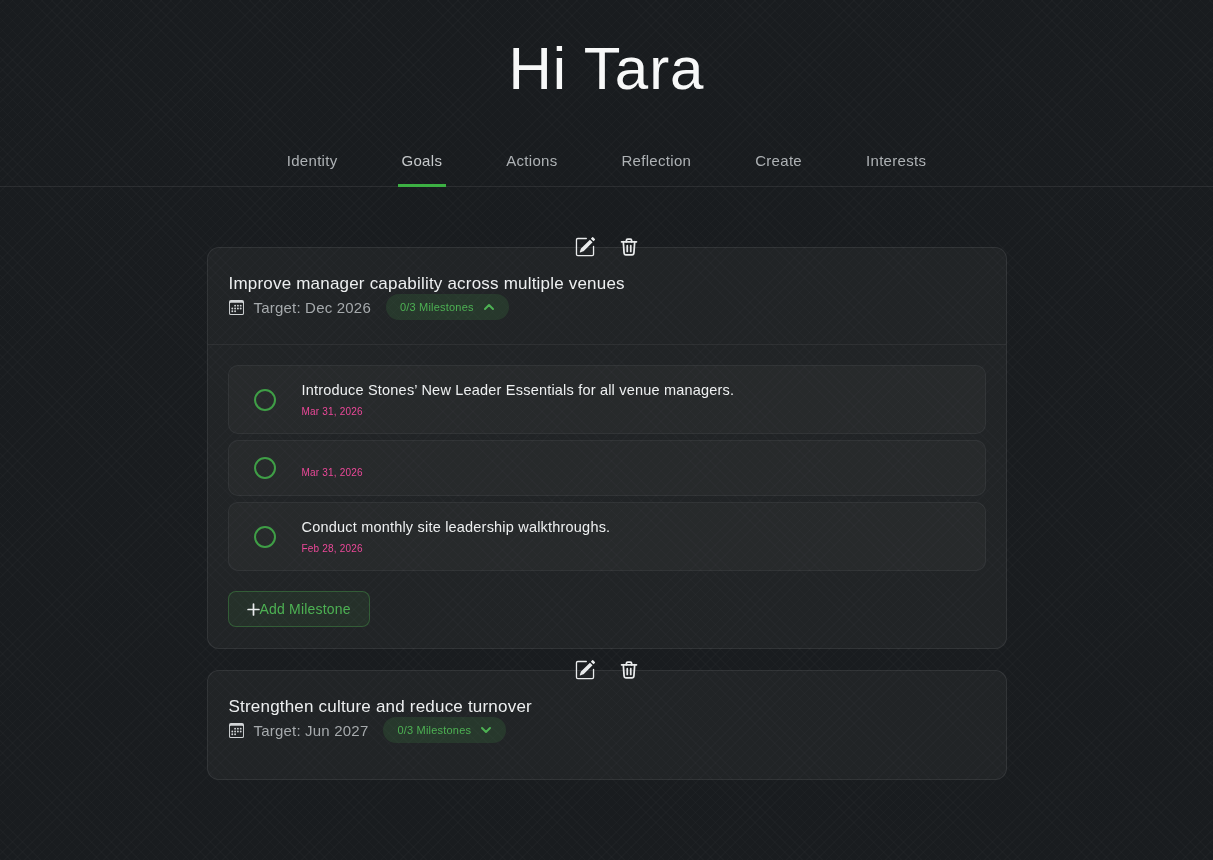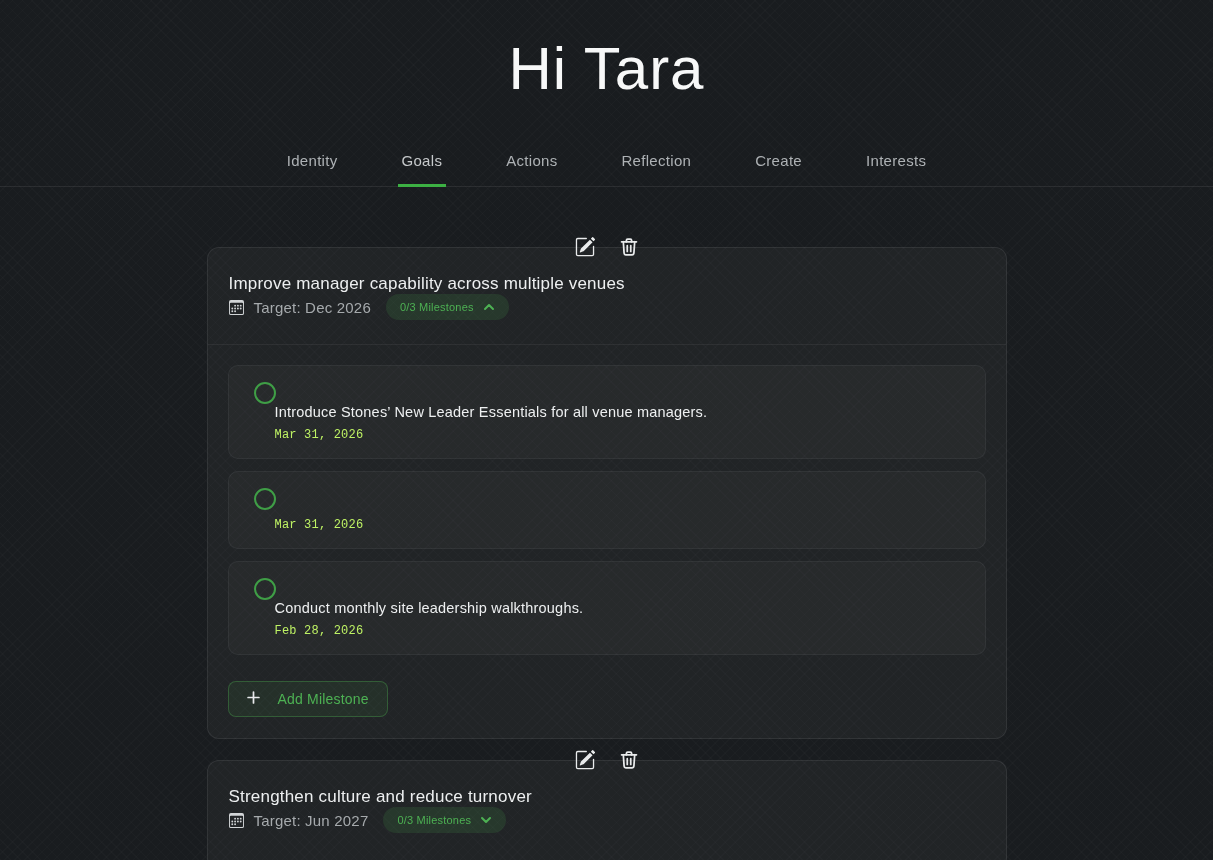--- a/index.html
+++ b/index.html
@@ -108,53 +108,52 @@
     letter-spacing: 0.2px;
     cursor: pointer;
   }
   .chevron-icon { width: 12px; height: 12px; display: block; }
   .milestones-section {
     border-top: 1px solid rgba(255,255,255,0.06);
     padding: 20px 20px 21px;
   }
   .milestone-row {
     display: flex;
-    align-items: flex-start;
+    align-items: center;
     padding: 16px 20px;
     background: rgba(255,255,255,0.028);
     border: 1px solid rgba(255,255,255,0.05);
     border-radius: 10px;
-    margin-bottom: 12px;
-    flex-direction: column;
+    margin-bottom: 6px;
   }
   .milestone-circle {
     width: 22px; height: 22px;
     border: 2.5px solid #3f9e46;
     border-radius: 50%;
     flex-shrink: 0;
     margin-left: 5px;
     cursor: pointer;
   }
   .milestone-text { margin-left: 26px; }
   .milestone-title {
     font-size: 14.5px;
     color: #eef0f1;
     letter-spacing: 0.2px;
   }
   .milestone-date {
     margin-top: 8px;
-    font-size: 12px;
-    color: #bef264;
-    letter-spacing: 0.2px;
-    font-family: Liberation Mono, monospace;
+    font-size: 10px;
+    color: #ec4899;
+    letter-spacing: 0.2px;
   }
   .add-milestone-btn {
     margin-top: 14px;
     display: inline-flex;
-    gap: 18px;
+    align-items: center;
+    gap: 0;
     padding: 9px 18px;
     background: rgba(76,175,80,0.09);
     border: 1px solid rgba(76,175,80,0.35);
     border-radius: 8px;
     color: #4db153;
     font-size: 14px;
     letter-spacing: 0.2px;
     cursor: pointer;
   }
   .plus-icon {

